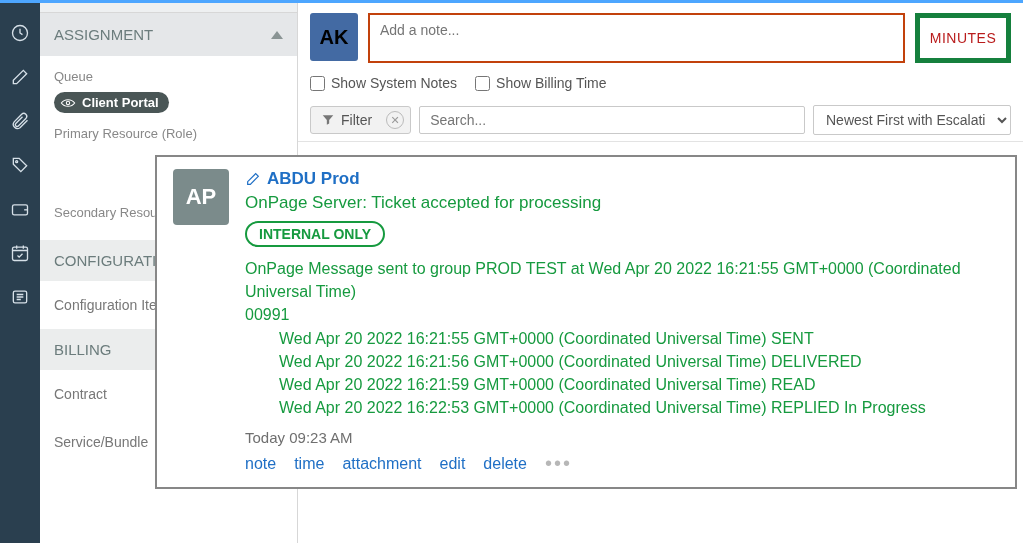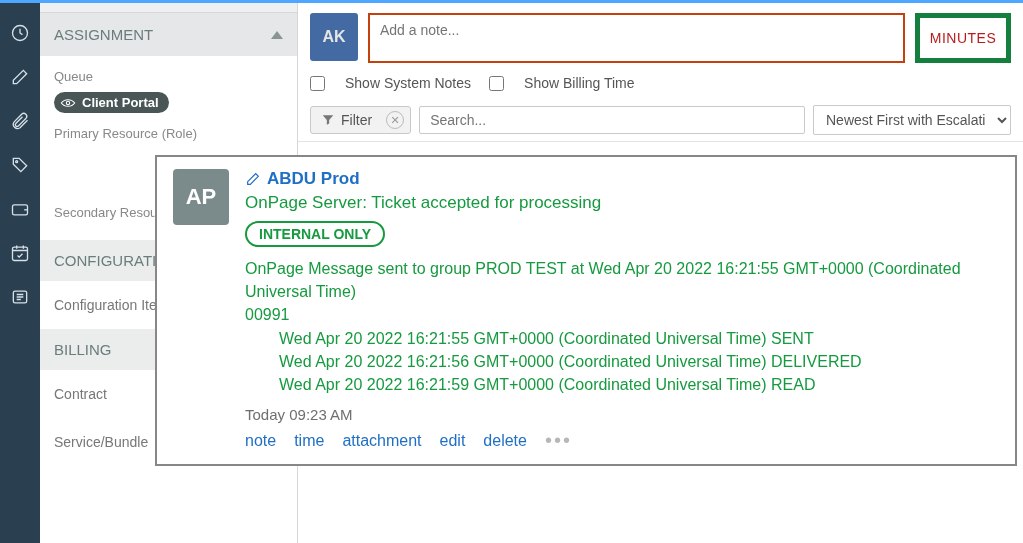--- a/index.html
+++ b/index.html
@@ -114,22 +114,22 @@
     }
     .note-row {
       display: flex;
       align-items: flex-start;
       padding: 10px 12px 8px 12px;
       gap: 10px;
     }
     .avatar {
       width: 48px; height: 48px;
       background: #436aa3;
-      color: #e5e5e5;
-      font-size: 16px;
+      color: #000000;
+      font-size: 20px;
       font-weight: bold;
       display: flex;
       align-items: center;
       justify-content: center;
       border-radius: 3px;
     }
     .note-ta {
       flex: 1;
       height: 50px;
       border: 2px solid #c2410c;
@@ -155,21 +155,21 @@
       display: flex;
       gap: 18px;
       padding: 4px 12px 8px 12px;
       align-items: center;
       color: #555;
       font-size: 14px;
     }
     .chk {
       display: inline-flex;
       align-items: center;
-      gap: 20px;
+      gap: 6px;
     }
     .chk input { width: 15px; height: 15px; }
     .filter-row {
       display: flex;
       gap: 8px;
       padding: 6px 12px;
       border-bottom: 1px solid #e3e3e3;
       align-items: center;
     }
     .filter-btn {
@@ -422,20 +422,21 @@
       </div>
       <div class="note-subject">OnPage Server: Ticket accepted for processing</div>
       <div class="internal-badge">INTERNAL ONLY</div>
       <div class="note-text">
         <div>OnPage Message sent to group PROD TEST at Wed Apr 20 2022 16:21:55 GMT+0000 (Coordinated Universal Time)</div>
         <div>00991</div>
         <div class="note-indent">
           <div>Wed Apr 20 2022 16:21:55 GMT+0000 (Coordinated Universal Time) SENT</div>
           <div>Wed Apr 20 2022 16:21:56 GMT+0000 (Coordinated Universal Time) DELIVERED</div>
           <div>Wed Apr 20 2022 16:21:59 GMT+0000 (Coordinated Universal Time) READ</div>
+          <div>Wed Apr 20 2022 16:22:53 GMT+0000 (Coordinated Universal Time) REPLIED In Progress</div>
         </div>
       </div>
       <div class="timestamp-row">Today 09:23 AM</div>
       <div class="actions-row">
         <a>note</a>
         <a>time</a>
         <a>attachment</a>
         <a>edit</a>
         <a>delete</a>
         <span class="dots">•••</span>

